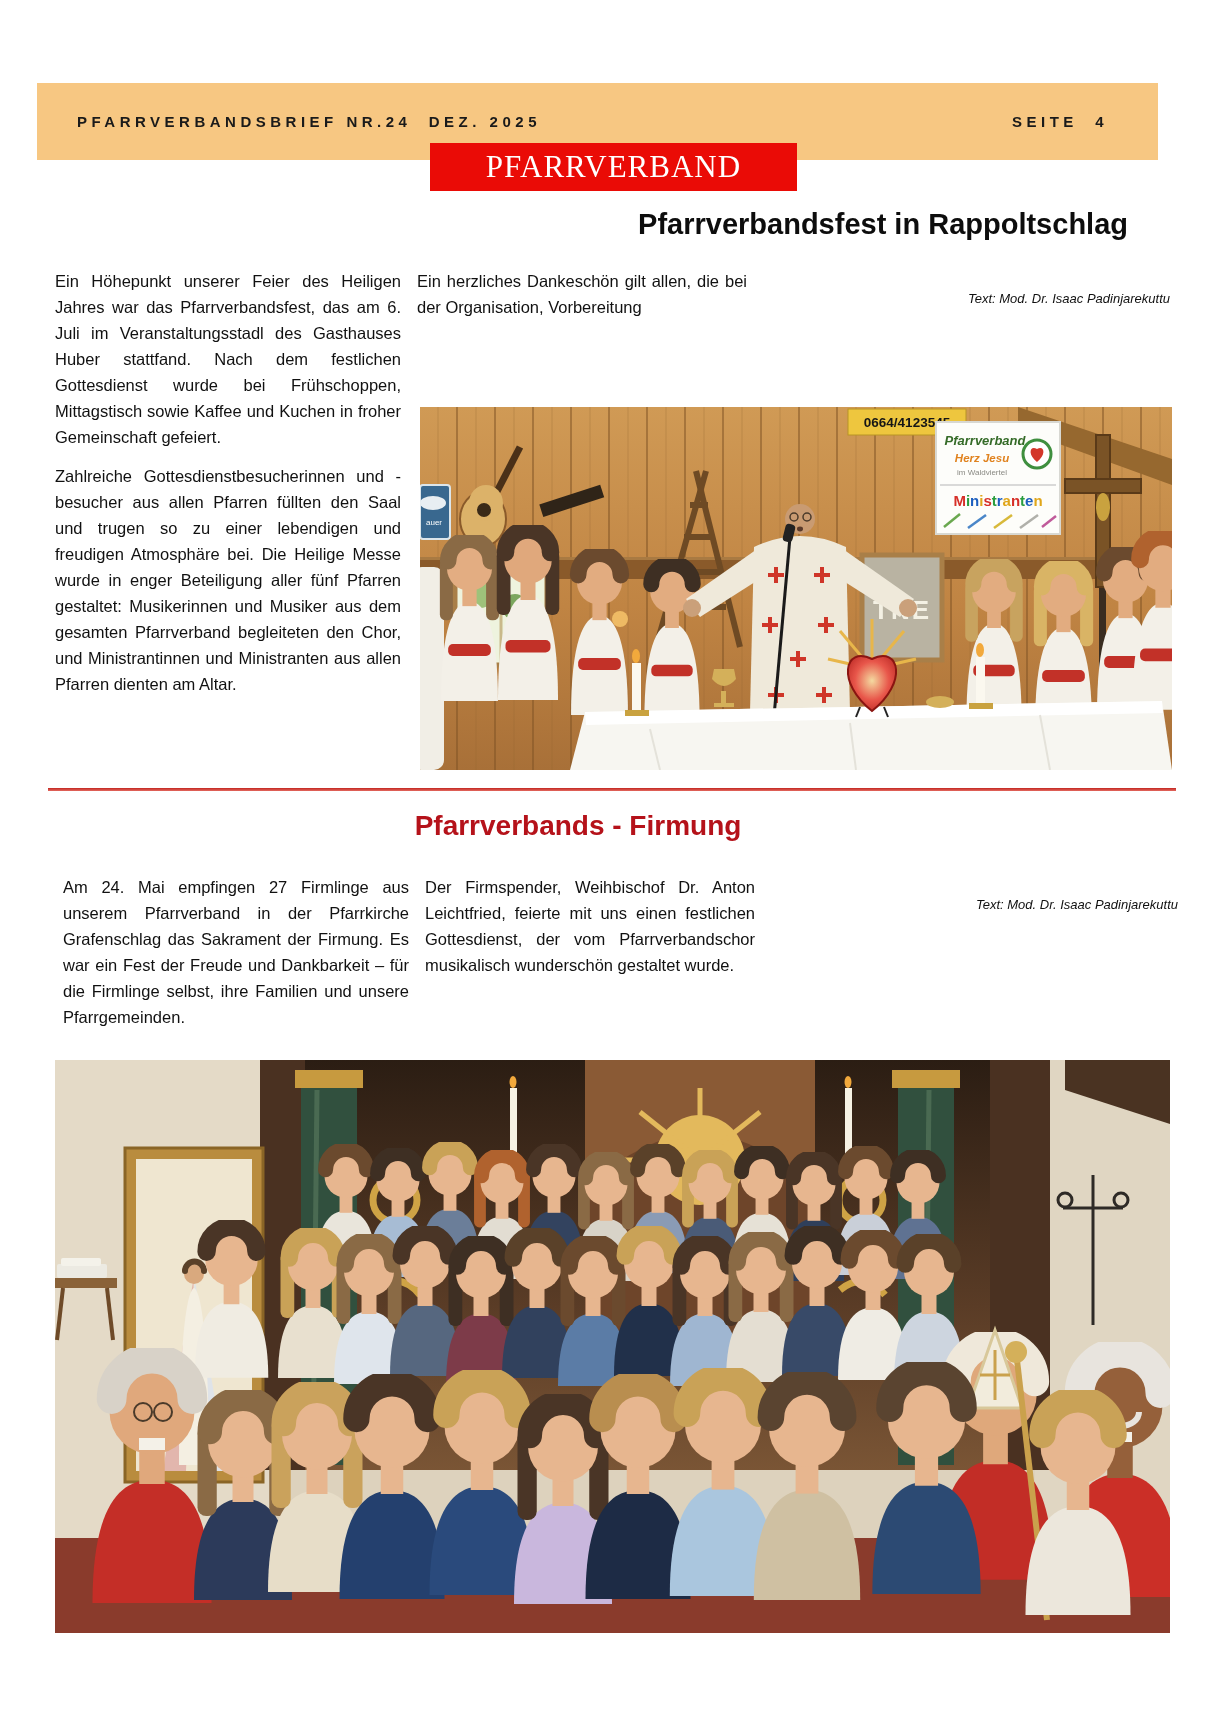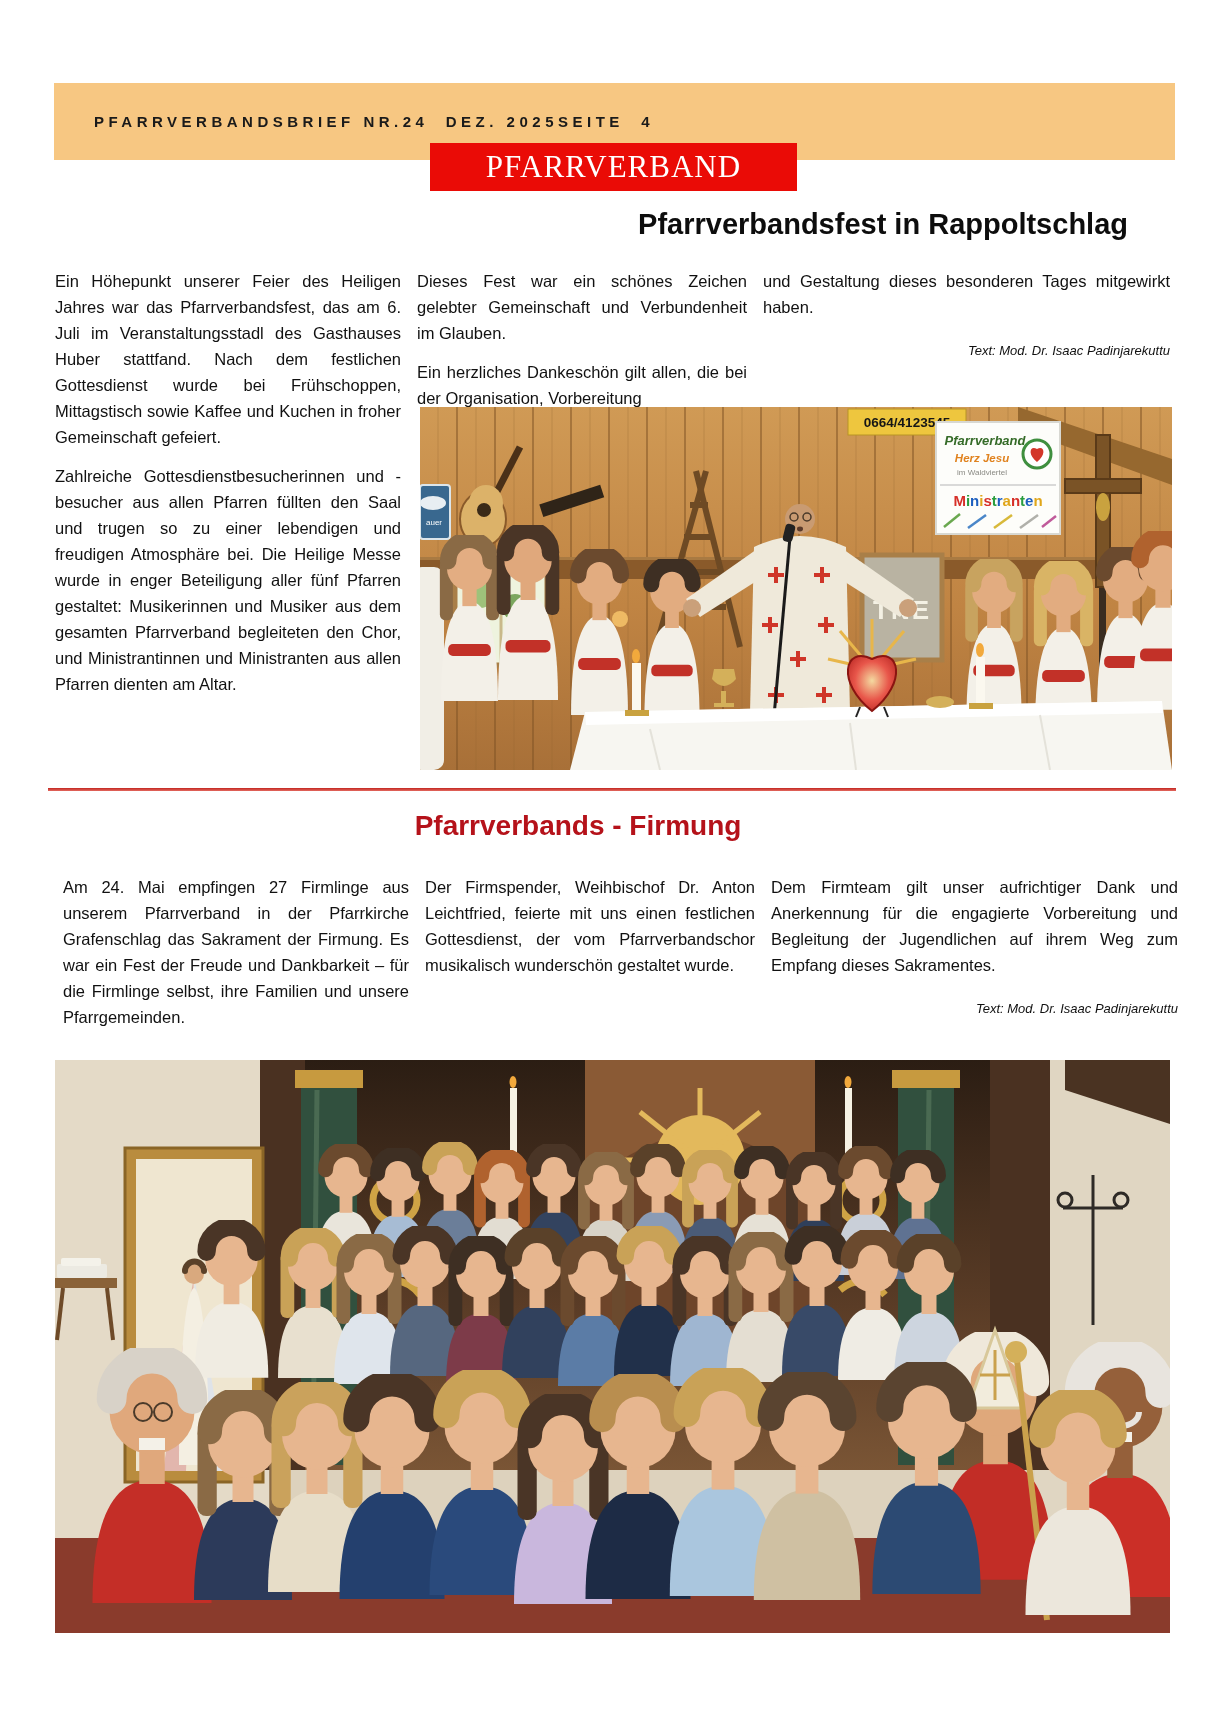--- a/index.html
+++ b/index.html
@@ -1,22 +1,22 @@
 <!DOCTYPE html>
 <html><head>
 <meta charset="utf-8">
 <style>
   html,body{margin:0;padding:0;background:#ffffff;}
   .page{position:relative;width:1224px;height:1717px;background:#fff;overflow:hidden;
         font-family:"Liberation Sans","DejaVu Sans",sans-serif;color:#111;}
 
   
-  .topbar{position:absolute;left:54px;top:83px;width:1121px;height:77px;
+  .topbar{position:absolute;left:37px;top:83px;width:1121px;height:77px;
           background:var(--bar,#f7c782);display:flex;align-items:center;
-          box-sizing:border-box;padding:0 50px 0 40px;}
+          justify-content:space-between;box-sizing:border-box;padding:0 50px 0 40px;}
   .topbar span{font-weight:bold;font-size:15px;letter-spacing:4.5px;color:#1a1a1a;white-space:pre;}
 
   .banner{position:absolute;left:430px;top:143px;width:367px;height:48px;
           background:var(--red,#ea0b06);color:#fff;display:flex;align-items:center;justify-content:center;
           font-family:"Liberation Serif","DejaVu Serif",serif;font-size:31px;letter-spacing:1px;}
 
   h1.headline{position:absolute;top:208px;left:0;width:1128px;margin:0;text-align:right;
           font-size:29px;font-weight:bold;color:#0d0d0d;}
   h2.headline2{position:absolute;top:810px;left:0;width:1156px;margin:0;text-align:center;
           font-size:28px;font-weight:bold;color:var(--dred,#b5121a);}
@@ -54,25 +54,23 @@
   </div>
 
   <h1 class="headline">Pfarrverbandsfest in Rappoltschlag</h1>
 
   <section class="sec sec1">
     <div class="col c1">
       <p>Ein Höhepunkt unserer Feier des Heiligen Jahres war das Pfarrverbandsfest, das am 6. Juli im Veranstaltungsstadl des Gasthauses Huber stattfand. Nach dem festlichen Gottesdienst wurde bei Frühschoppen, Mittagstisch sowie Kaffee und Kuchen in froher Gemeinschaft gefeiert.</p>
       <p>Zahlreiche Gottesdienstbesucherinnen und -besucher aus allen Pfarren füllten den Saal und trugen so zu einer lebendigen und freudigen Atmosphäre bei. Die Heilige Messe wurde in enger Beteiligung aller fünf Pfarren gestaltet: Musikerinnen und Musiker aus dem gesamten Pfarrverband begleiteten den Chor, und Ministrantinnen und Ministranten aus allen Pfarren dienten am Altar.</p>
     </div>
     <div class="col c2">
-      <p>Dieses Fest war ein schönes Zeichen gelebter Gemeinschaft und Verbundenheit im Glauben.</p>
       <p>Ein herzliches Dankeschön gilt allen, die bei der Organisation, Vorbereitung</p>
     </div>
     <div class="col c3">
-      <p>und Gestaltung dieses besonderen Tages mitgewirkt haben.</p>
       <p class="credit">Text: Mod. Dr. Isaac Padinjarekuttu</p>
     </div>
 
     <figure class="photo1">
       <svg viewBox="0 0 752 363" width="752" height="363">
         <defs>
           <linearGradient id="wg" x1="0" y1="0" x2="0" y2="1">
             <stop offset="0" stop-color="#d09a55"></stop>
               <stop offset=".55" stop-color="#c08443"></stop>
               <stop offset="1" stop-color="#a87038"></stop>
@@ -260,21 +258,20 @@
   <h2 class="headline2">Pfarrverbands - Firmung</h2>
 
   <section class="sec sec2">
     <div class="col c1">
       <p>Am 24. Mai empfingen 27 Firmlinge aus unserem Pfarrverband in der Pfarrkirche Grafenschlag das Sakrament der Firmung. Es war ein Fest der Freude und Dankbarkeit – für die Firmlinge selbst, ihre Familien und unsere Pfarrgemeinden.</p>
     </div>
     <div class="col c2">
       <p>Der Firmspender, Weihbischof Dr. Anton Leichtfried, feierte mit uns einen festlichen Gottesdienst, der vom Pfarrverbandschor musikalisch wunderschön gestaltet wurde.</p>
     </div>
     <div class="col c3">
-      <p>Dem Firmteam gilt unser aufrichtiger Dank und Anerkennung für die engagierte Vorbereitung und Begleitung der Jugendlichen auf ihrem Weg zum Empfang dieses Sakramentes.</p>
       <p class="credit">Text: Mod. Dr. Isaac Padinjarekuttu</p>
     </div>
   </section>
 
   <figure class="photo2">
     <svg viewBox="0 0 1115 573" width="1115" height="573">
       <defs>
         <linearGradient id="altbg" x1="0" y1="0" x2="0" y2="1">
           <stop offset="0" stop-color="#2b1d13"></stop>
             <stop offset=".6" stop-color="#5a3c26"></stop>

